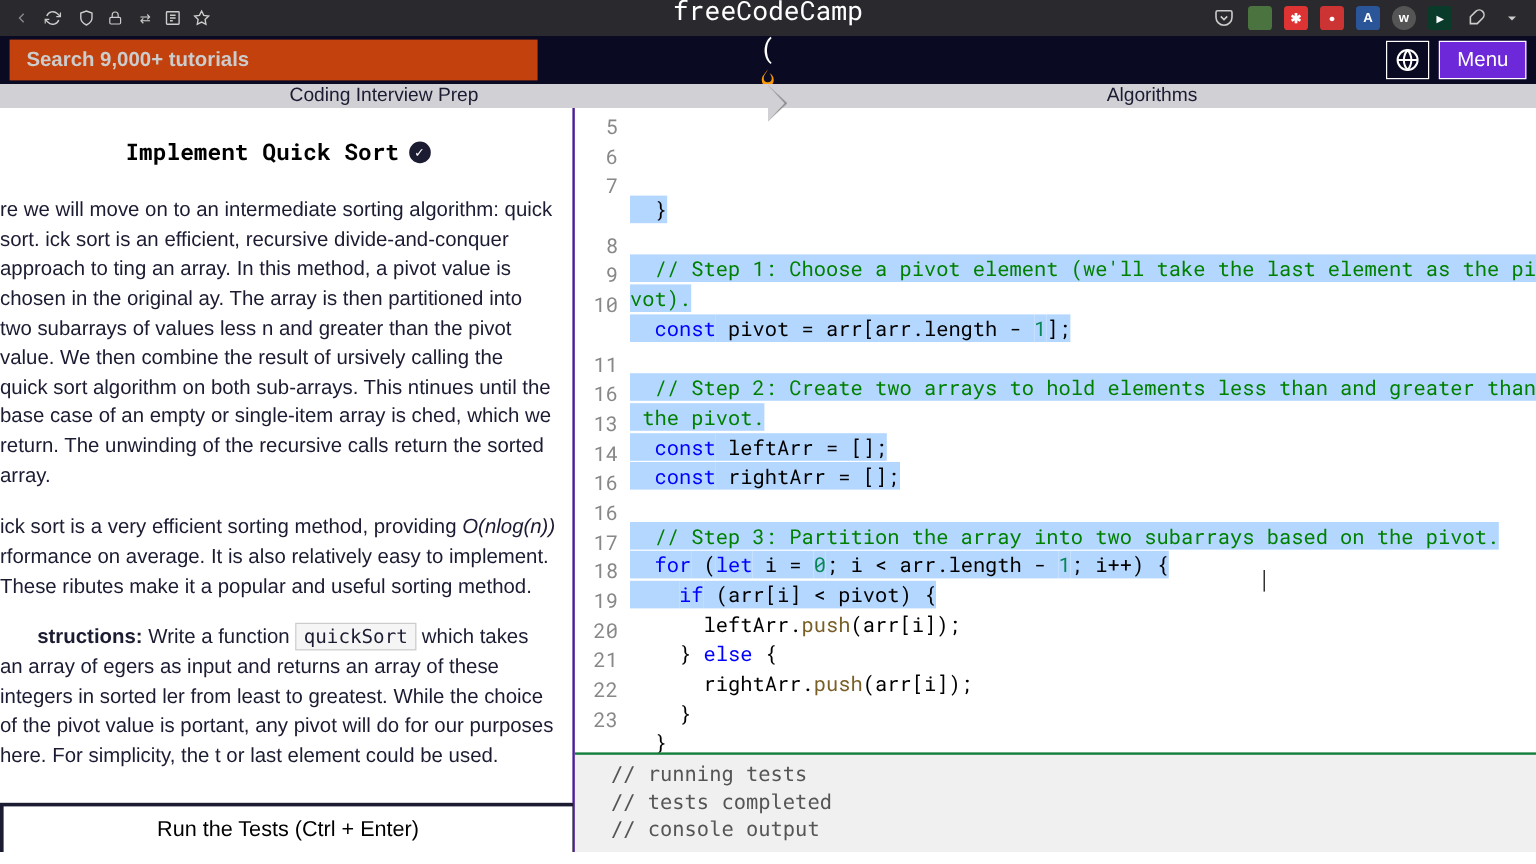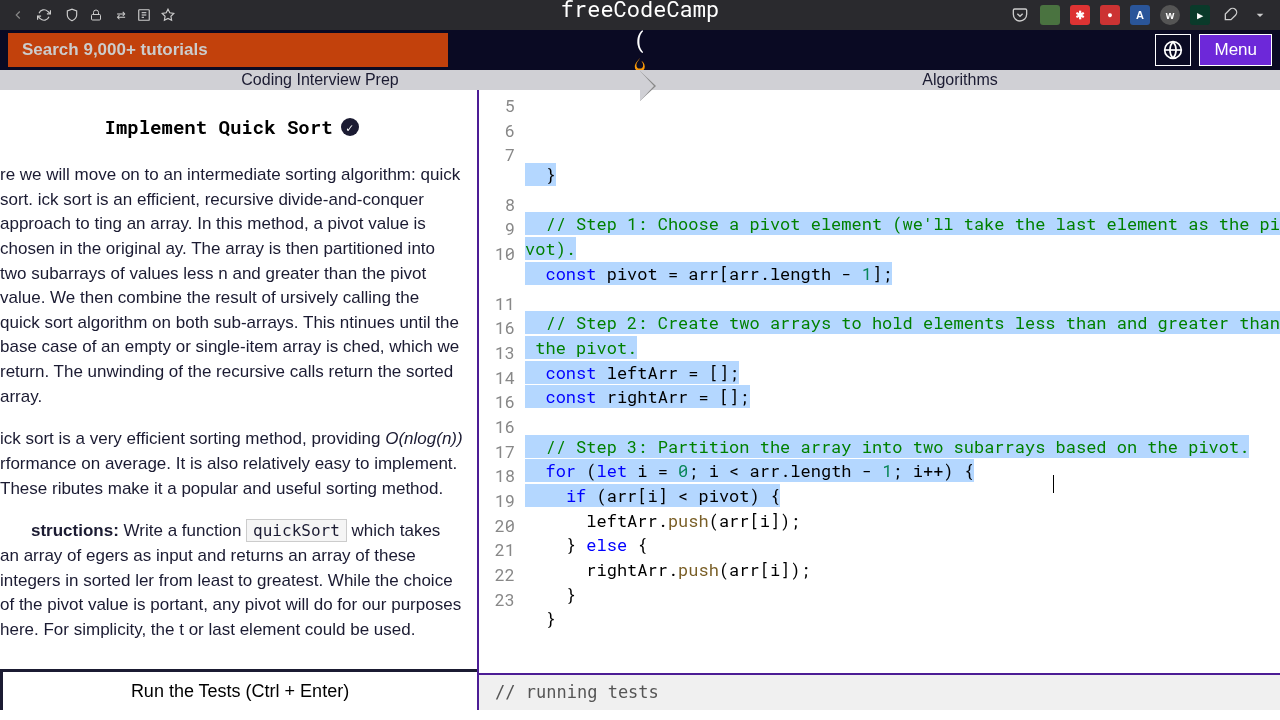--- a/index.html
+++ b/index.html
@@ -45,21 +45,21 @@
 .gutter .wrap { visibility: hidden; }
 .code-content { flex: 1; padding-top: 4px; white-space: pre; position: relative; }
 .code-line { height: 24.7px; line-height: 24.7px; position: relative; }
 .sel { background: #b4d7ff; display: inline; }
 .c-comment { color: #008000; }
 .c-keyword { color: #0000ff; }
 .c-number { color: #098658; }
 .c-func { color: #795e26; }
 .cursor { position: absolute; width: 1px; height: 18px; background: #000; }
 
-.output-area { border-top: 2px solid #4c1d95; font-family: "Hack", monospace; font-size: 17px; padding: 6px 16px; color: #555; line-height: 1.35; background: #f0f0f0; }
+.output-area { border-top: 2px solid #15803d; font-family: "Hack", monospace; font-size: 17px; padding: 6px 30px; color: #555; line-height: 1.35; background: #f0f0f0; }
 </style>
 </head>
 <body>
 
 <div class="browser-bar">
   <div class="nav-controls">
     <span class="nav-icon">
       <svg width="14" height="14" viewBox="0 0 24 24" fill="none" stroke="#888" stroke-width="2">
           <path d="M15 18l-6-6 6-6"></path>
         </svg>
@@ -194,15 +194,17 @@
           <div>22</div>
           <div>23</div>
           <div class="wrap">23</div>
         </div>
       <div class="code-content" id="code">
         <span class="cursor" style="left:528px; top:385px;"></span>
       <div class="code-line"><span class="sel">  }</span></div><div class="code-line"><span class="sel"></span></div><div class="code-line"><span class="sel">  </span><span class="sel c-comment">// Step 1: Choose a pivot element (we'll take the last element as the pi</span></div><div class="code-line"><span class="sel c-comment">vot).</span></div><div class="code-line"><span class="sel">  </span><span class="sel c-keyword">const</span><span class="sel"> pivot = arr[arr.length - </span><span class="sel c-number">1</span><span class="sel">];</span></div><div class="code-line"><span class="sel"></span></div><div class="code-line"><span class="sel">  </span><span class="sel c-comment">// Step 2: Create two arrays to hold elements less than and greater than</span></div><div class="code-line"><span class="sel c-comment"> the pivot.</span></div><div class="code-line"><span class="sel">  </span><span class="sel c-keyword">const</span><span class="sel"> leftArr = [];</span></div><div class="code-line"><span class="sel">  </span><span class="sel c-keyword">const</span><span class="sel"> rightArr = [];</span></div><div class="code-line"><span class="sel"></span></div><div class="code-line"><span class="sel">  </span><span class="sel c-comment">// Step 3: Partition the array into two subarrays based on the pivot.</span></div><div class="code-line"><span class="sel">  </span><span class="sel c-keyword">for</span><span class="sel"> (</span><span class="sel c-keyword">let</span><span class="sel"> i = </span><span class="sel c-number">0</span><span class="sel">; i &lt; arr.length - </span><span class="sel c-number">1</span><span class="sel">; i++) {</span></div><div class="code-line"><span class="sel">    </span><span class="sel c-keyword">if</span><span class="sel"> (arr[i] &lt; pivot) {</span></div><div class="code-line"><span class="">      leftArr.</span><span class="c-func">push</span><span class="">(arr[i]);</span></div><div class="code-line"><span class="">    } </span><span class="c-keyword">else</span><span class=""> {</span></div><div class="code-line"><span class="">      rightArr.</span><span class="c-func">push</span><span class="">(arr[i]);</span></div><div class="code-line"><span class="">    }</span></div><div class="code-line"><span class="">  }</span></div></div>
     </div>
     <div class="output-area" id="output">
         <div>// running tests</div>
+        <div>// tests completed</div>
+        <div>// console output</div>
       </div>
   </div>
 </div>
 
 </body></html>

